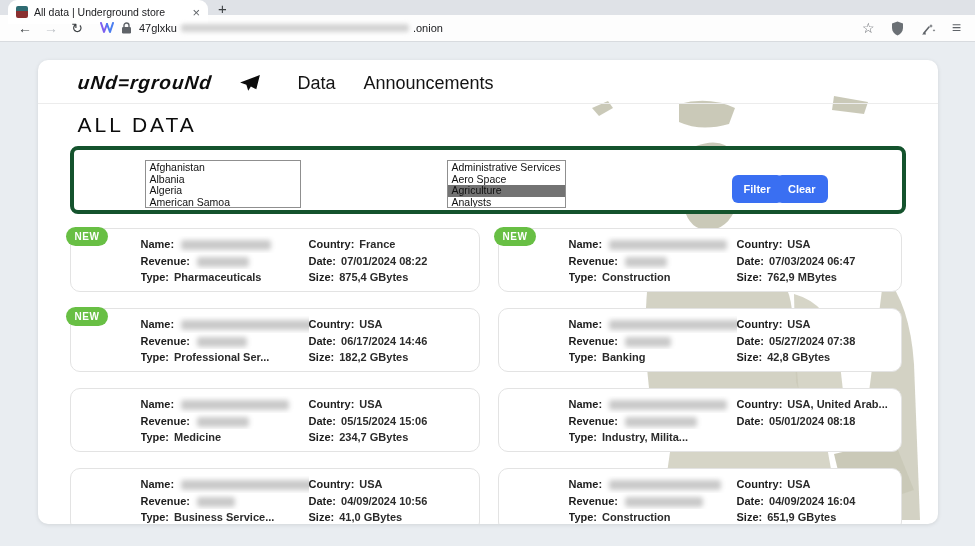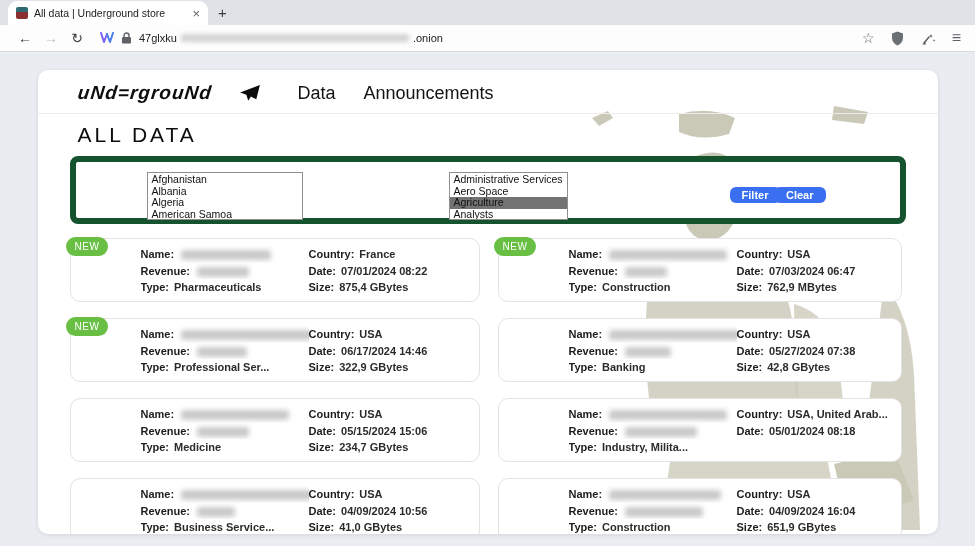--- a/index.html
+++ b/index.html
@@ -1,20 +1,20 @@
 <!DOCTYPE html>
 <html><head>
 <meta charset="utf-8">
 <style>
   * { box-sizing: border-box; margin: 0; padding: 0; }
   html,body { width: 975px; height: 546px; overflow: hidden;
     font-family: "Liberation Sans", "DejaVu Sans", sans-serif; background:#e9edf1; }
 
   
-  .tabstrip { height: 25px; background:#dfe2e7; display:flex; align-items:flex-end; padding-left:8px; }
+  .tabstrip { height: 15px; background:#dfe2e7; display:flex; align-items:flex-start; padding-left:8px; }
   .tab { background:#fff; border-radius:9px 9px 0 0; height:24px; width:200px;
     display:flex; align-items:center; gap:6px; padding:0 8px; font-size:10.5px; color:#202124; }
   .tab-favicon { width:12px; height:12px; border-radius:2px; flex:0 0 12px;
     background:linear-gradient(180deg,#2e6b72 0 38%, #8a3030 38% 100%); }
   .tab-title { flex:1; white-space:nowrap; overflow:hidden; text-overflow:ellipsis; }
   .tab-close { color:#5f6368; font-size:13px; cursor:default; }
   .newtab-btn { color:#3c4043; font-size:15px; margin:0 0 4px 10px; }
 
   .toolbar { height: 27px; background:#fdfdfd; border-bottom:1px solid #d8dbdf;
     display:flex; align-items:center; padding:0 14px; gap:4px; }
@@ -40,46 +40,46 @@
   .logo { font-size:19px; font-weight:bold; font-style:italic; letter-spacing:1px;
     transform:skewX(-6deg); color:#0d0d0d; }
   .plane { margin-left:28px; width:22px; height:18px; }
   .nav-links { display:flex; gap:28px; margin-left:36px; }
   .nav-link { font-size:18px; color:#131313; cursor:pointer; }
 
   .page-title { position:relative; z-index:1; font-size:21px; font-weight:400;
     letter-spacing:3px; color:#0c0c0c; margin:9px 0 9px 40px; }
 
   .filter-panel { position:relative; z-index:1; margin:0 32px; height:68px; background:#fff;
-    border:6px solid #14532d; border-radius:8px; }
+    border:4px solid #14532d; border-radius:8px; }
   .listbox { position:absolute; top:10px; background:#fff; border:1px solid #8f8f8f;
     font-size:10.5px; line-height:11.5px; color:#111; padding:1px 0; height:48px; overflow:hidden; }
   .listbox .opt { padding:0 4px; white-space:nowrap; cursor:default; }
   .listbox .opt.selected { background:#737373; }
   .lb-countries { left:71px; width:156px; }
   .lb-industries { left:373px; width:119px; }
-  .btn { position:absolute; top:25px; height:16px; border:none; border-radius:6px;
+  .btn { position:absolute; top:25px; height:28px; border:none; border-radius:6px;
     color:#fff; font-size:11px; font-weight:bold; padding:0 12px; cursor:pointer;
     font-family:inherit; }
   .btn-filter { right:119px; }
   .btn-clear { right:74px; }
 
   .cards-grid { position:relative; z-index:1; margin:14px 32px 0;
     display:grid; grid-template-columns:410px 404px; column-gap:18px; row-gap:16px; }
   .card { position:relative; background:#fff; border:1px solid #e3e3e3; border-radius:10px;
     height:64px; display:flex; padding:7px 0 0 70px; }
   .card-col1 { width:168px; }
   .card-col2 { flex:1; }
   .field { font-size:11px; line-height:16.5px; white-space:nowrap; overflow:hidden; }
   .lbl { font-weight:bold; color:#1d1d1d; }
   .val { font-weight:bold; color:#2b2b2b; margin-left:5px; }
   .blur-chip { display:inline-block; vertical-align:middle; height:10px; border-radius:3px;
     background:#c9c9c9; filter:blur(2.5px); margin-left:7px; }
   .new-badge { position:absolute; left:-5px; top:-2px; color:#fff; font-size:10px;
-    font-weight:normal; padding:4px 9px; border-radius:10px; letter-spacing:.5px; }
+    font-weight:bold; padding:4px 9px; border-radius:10px; letter-spacing:.5px; }
 </style>
 </head>
 <body>
 
 <div class="tabstrip">
   <div class="tab">
     <span class="tab-favicon"></span>
     <span class="tab-title">All data | Underground store</span>
     <span class="tab-close">×</span>
   </div>
@@ -202,21 +202,21 @@
       <div class="card">
         <span class="new-badge" style="background: rgb(104, 191, 68);">NEW</span>
         <div class="card-col1">
           <div class="field"><span class="lbl">Name:</span><span class="blur-chip" style="width:148px"></span></div>
           <div class="field"><span class="lbl">Revenue:</span><span class="blur-chip" style="width:50px"></span></div>
           <div class="field"><span class="lbl">Type:</span><span class="val">Professional Ser...</span></div>
         </div>
         <div class="card-col2">
           <div class="field"><span class="lbl">Country:</span><span class="val">USA</span></div>
           <div class="field"><span class="lbl">Date:</span><span class="val">06/17/2024 14:46</span></div>
-          <div class="field"><span class="lbl">Size:</span><span class="val">322,9 GBytes</span></div>
+          <div class="field"><span class="lbl">Size:</span><span class="val">182,2 GBytes</span></div>
         </div>
       </div>
 
       <div class="card">
         <div class="card-col1">
           <div class="field"><span class="lbl">Name:</span><span class="blur-chip" style="width:132px"></span></div>
           <div class="field"><span class="lbl">Revenue:</span><span class="blur-chip" style="width:46px"></span></div>
           <div class="field"><span class="lbl">Type:</span><span class="val">Banking</span></div>
         </div>
         <div class="card-col2">

